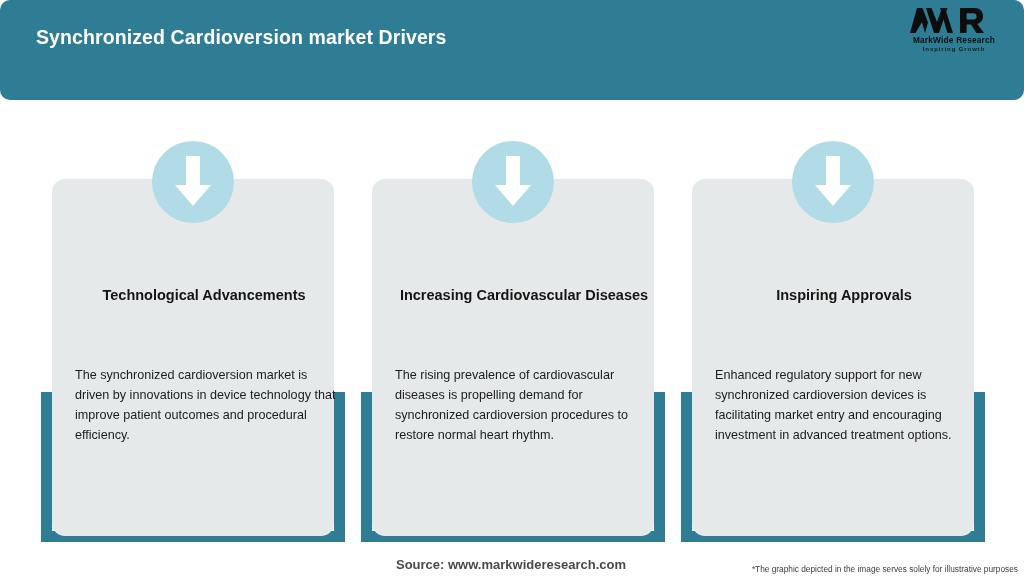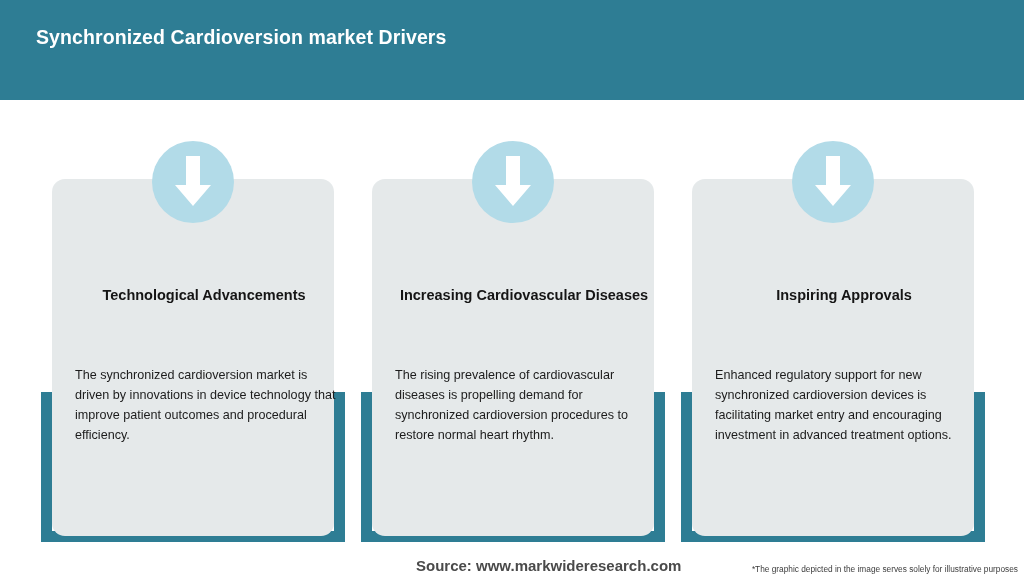--- a/index.html
+++ b/index.html
@@ -17,20 +17,21 @@
   }
 
   
   .header {
     position: absolute;
     left: 0;
     top: 0;
     width: 1024px;
     height: 100px;
     background: #2e7d94;
+    border-radius: 10px;
   }
   .header-title {
     position: absolute;
     left: 36px;
     top: 26px;
     font-size: 19.5px;
     font-weight: bold;
     color: #ffffff;
     letter-spacing: 0.1px;
     white-space: nowrap;
@@ -147,43 +148,60 @@
     width: 264px;
     text-align: left;
     font-size: 12.6px;
     color: #1c1c1c;
     line-height: 1.58;
   }
 
   
   .source {
     position: absolute;
-    left: 416px;
+    left: 396px;
     top: 557px;
-    font-size: 15px;
+    font-size: 13px;
     font-weight: bold;
     color: #4a4a4a;
     white-space: nowrap;
     text-align: right;
   }
   .disclaimer {
     position: absolute;
     right: 6px;
     top: 564px;
     font-size: 8.3px;
     color: #3c3c3c;
     white-space: nowrap;
   }
 </style>
 </head>
 <body>
 
 <div class="header">
   <div class="header-title">Synchronized Cardioversion market Drivers</div>
 
+  <div class="logo">
+    <span class="logo-mark">
+      <svg width="88" height="26" viewBox="0 0 88 26" aria-hidden="true">
+        <g fill="#0d0d0d">
+
+          <polygon points="0,25 7,0 12.5,0 18,14.5 15,25 12,14 5.5,25"></polygon>
+
+          <polygon points="16,0 21.5,0 27,14 32,0 37.5,0 29,25 24,25"></polygon>
+          <polygon points="30,0 35,0 43,25 37.5,25"></polygon>
+
+          <path d="M50,0 L64,0 C70,0 73,3.4 73,8.3 C73,12.2 70.8,15 67.3,16 L74,25 L66.5,25 L61,16.6 L56.6,16.6 L56.6,25 L50,25 Z M56.6,5.2 L56.6,11.6 L63.4,11.6 C65.4,11.6 66.6,10.4 66.6,8.4 C66.6,6.4 65.4,5.2 63.4,5.2 Z"></path>
+        </g>
+      </svg>
+    </span>
+    <span class="logo-name">MarkWide Research</span>
+    <span class="logo-tagline">Inspiring Growth</span>
+  </div>
 </div>
 
 <div class="cards">
 
   <div class="card-wrap c2">
     <div class="u-frame"></div>
     <div class="panel">
       <div class="card-title">Increasing Cardiovascular Diseases</div>
       <div class="card-body">The rising prevalence of cardiovascular diseases is propelling demand for synchronized cardioversion procedures to restore normal heart rhythm.</div>
     </div>

